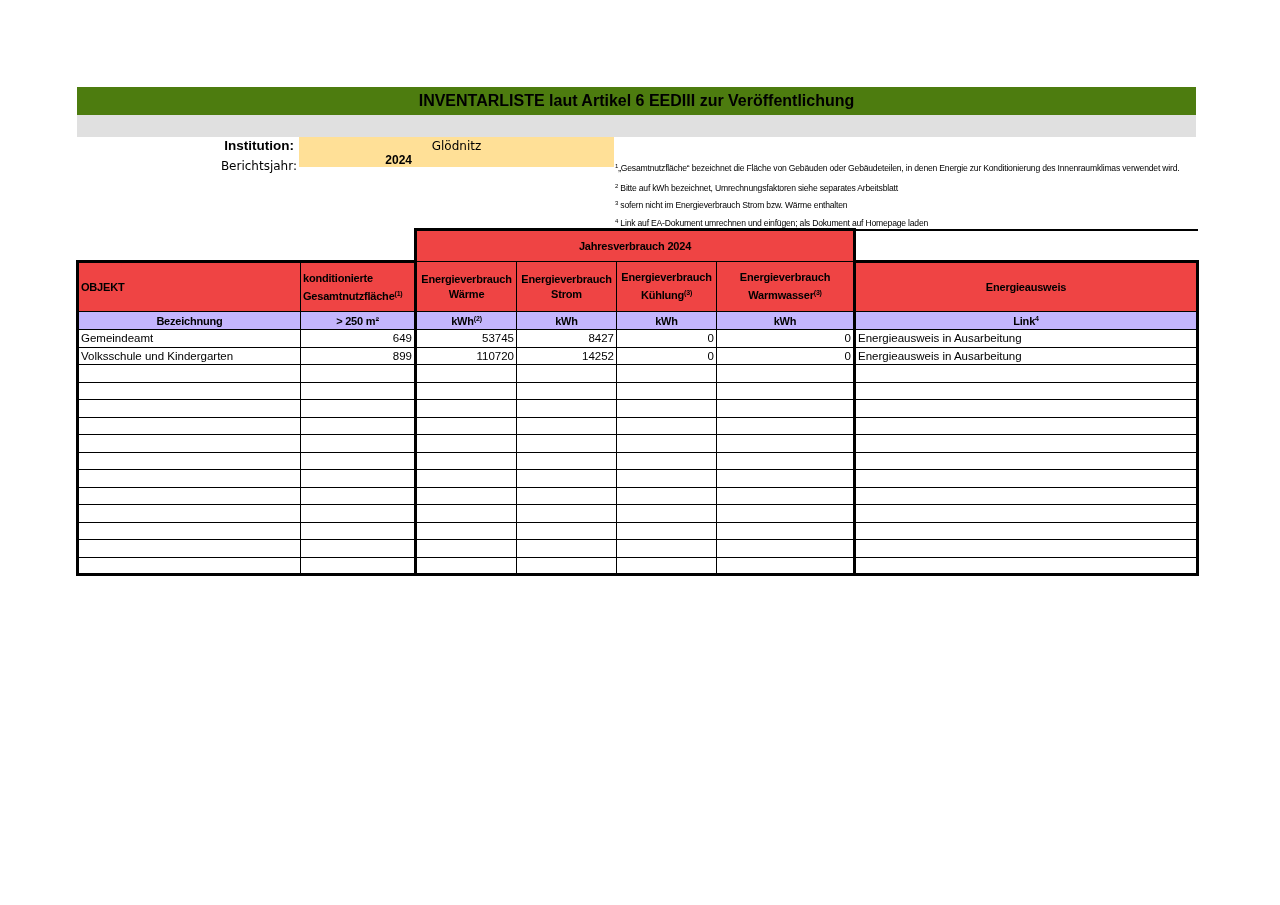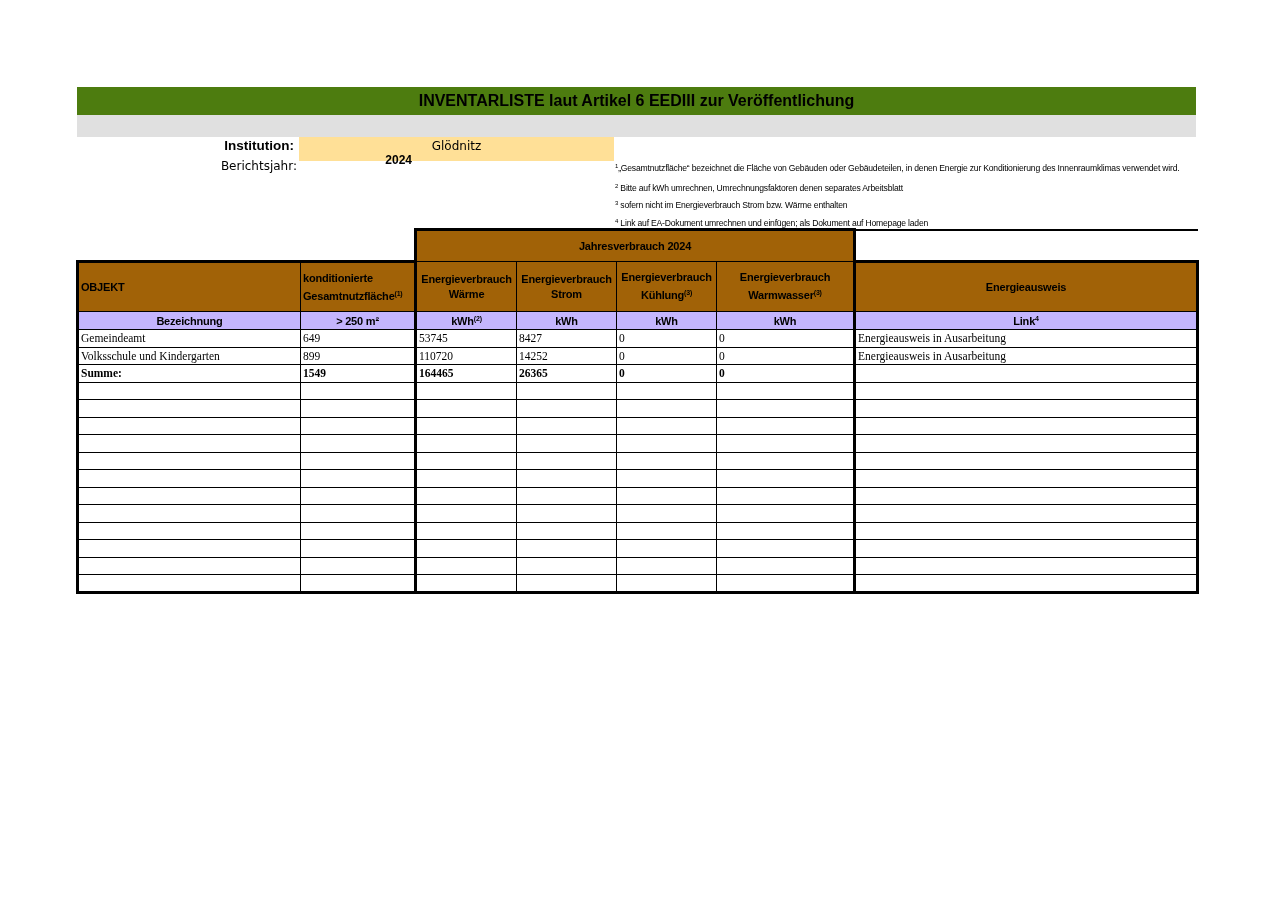--- a/index.html
+++ b/index.html
@@ -1,33 +1,33 @@
 <!DOCTYPE html>
 <html><head>
   <meta charset="utf-8">
   <style>
     html, body { margin: 0; padding: 0; background: #ffffff; }
     body { width: 1280px; height: 905px; position: relative; overflow: hidden; font-family: "Liberation Sans", sans-serif; color: #000; }
     .abs { position: absolute; box-sizing: border-box; }
     .title-bar { left: 77px; top: 87px; width: 1119px; height: 28px; background: #4d7c0f; display: flex; align-items: center; justify-content: center; font-weight: bold; font-size: 16px; }
     .gray-bar { left: 77px; top: 115px; width: 1119px; height: 22px; background: #e0e0e0; }
     .inst-label { left: 77px; top: 137px; width: 217px; height: 18px; text-align: right; font-weight: bold; font-size: 13.5px; line-height: 18px; }
-    .inst-value { left: 299px; top: 137px; width: 315px; height: 24px; background: #ffe097; text-align: center; font-family: "DejaVu Sans", sans-serif; font-size: 12px; line-height: 18px; }
+    .inst-value { left: 299px; top: 137px; width: 315px; height: 30px; background: #ffe097; text-align: center; font-family: "DejaVu Sans", sans-serif; font-size: 12px; line-height: 18px; }
     .year-label { left: 77px; top: 158px; width: 220px; height: 16px; text-align: right; font-family: "DejaVu Sans", sans-serif; font-size: 12px; line-height: 16px; }
     .year-value { left: 300px; top: 152px; width: 112px; height: 16px; text-align: right; font-weight: bold; font-size: 12px; line-height: 16px; }
     .note { left: 615px; height: 14px; font-size: 8.6px; line-height: 14px; white-space: nowrap; letter-spacing: -0.2px; }
     .note sup { font-size: 6px; vertical-align: 3px; }
     table.inv { position: absolute; left: 76px; top: 228px; border-collapse: collapse; table-layout: fixed; }
     table.inv td { padding: 0 2px; box-sizing: border-box; border: 1px solid #000; font-size: 12px; overflow: hidden; white-space: nowrap; }
-    .hd { background: #a16207; font-weight: bold; font-size: 11px !important; text-align: center; line-height: 15px; letter-spacing: -0.2px; }
+    .hd { background: #ef4444; font-weight: bold; font-size: 11px !important; text-align: center; line-height: 15px; letter-spacing: -0.2px; }
     .hd-left { text-align: left; }
     .hd sup, .unit sup { font-size: 7px; vertical-align: 4px; }
     .unit { background: #c4b5fd; font-weight: bold; font-size: 11px !important; text-align: center; letter-spacing: -0.2px; }
-    .data { font-family: Liberation Serif, serif; font-size: 11.5px !important; }
-    .num { }
+    .data { font-family: Liberation Sans, sans-serif; font-size: 11.5px !important; }
+    .num { text-align: right; }
     .bold { font-weight: bold; }
     .thick-l { border-left: 3px solid #000 !important; }
     .thick-r { border-right: 3px solid #000 !important; }
     .thick-t { border-top: 3px solid #000 !important; }
     .thick-b { border-bottom: 3px solid #000 !important; }
     .noborder { border: none !important; }
     .r-top { height: 32px; }
     .r-head { height: 50px; }
     .r-unit { height: 18px; }
     .r-data { height: 17.5px; }
@@ -37,21 +37,21 @@
 
 <div class="abs title-bar">INVENTARLISTE laut Artikel 6 EEDIII zur Veröffentlichung</div>
 <div class="abs gray-bar"></div>
 
 <div class="abs inst-label">Institution:</div>
 <div class="abs inst-value">Glödnitz</div>
 <div class="abs year-label">Berichtsjahr:</div>
 <div class="abs year-value">2024</div>
 
 <div class="abs note" style="top:159px;"><sup>1</sup><span>„Gesamtnutzfläche“ bezeichnet die Fläche von Gebäuden oder Gebäudeteilen, in denen Energie zur Konditionierung des Innenraumklimas verwendet wird.</span></div>
-<div class="abs note" style="top:179px;"><sup>2</sup> <span>Bitte auf kWh umrechnen, Umrechnungsfaktoren denen separates Arbeitsblatt</span></div>
+<div class="abs note" style="top:179px;"><sup>2</sup> <span>Bitte auf kWh bezeichnet, Umrechnungsfaktoren siehe separates Arbeitsblatt</span></div>
 <div class="abs note" style="top:196px;"><sup>3</sup> <span>sofern nicht im Energieverbrauch Strom bzw. Wärme enthalten</span></div>
 <div class="abs note" style="top:214px;"><sup>4</sup> <span>Link auf EA-Dokument umrechnen und einfügen; als Dokument auf Homepage laden</span></div>
 
 <table class="inv">
   <colgroup>
     <col style="width:223px">
     <col style="width:115px">
     <col style="width:101px">
     <col style="width:100px">
     <col style="width:100px">
@@ -95,29 +95,20 @@
   <tr class="r-data">
     <td class="data thick-l">Volksschule und Kindergarten</td>
     <td class="data num">899</td>
     <td class="data num thick-l">110720</td>
     <td class="data num">14252</td>
     <td class="data num">0</td>
     <td class="data num thick-r">0</td>
     <td class="data thick-r">Energieausweis in Ausarbeitung</td>
   </tr>
   <tr class="r-data">
-    <td class="data num bold thick-l">Summe:</td>
-    <td class="data num bold">1549</td>
-    <td class="data num bold thick-l">164465</td>
-    <td class="data num bold">26365</td>
-    <td class="data num bold">0</td>
-    <td class="data num bold thick-r">0</td>
-    <td class="data thick-r"></td>
-  </tr>
-  <tr class="r-data">
         <td class="thick-l"></td>
         <td></td>
         <td class="thick-l"></td>
         <td></td>
         <td></td>
         <td class="thick-r"></td>
         <td class="thick-r"></td>
       </tr>
   <tr class="r-data">
         <td class="thick-l"></td>

